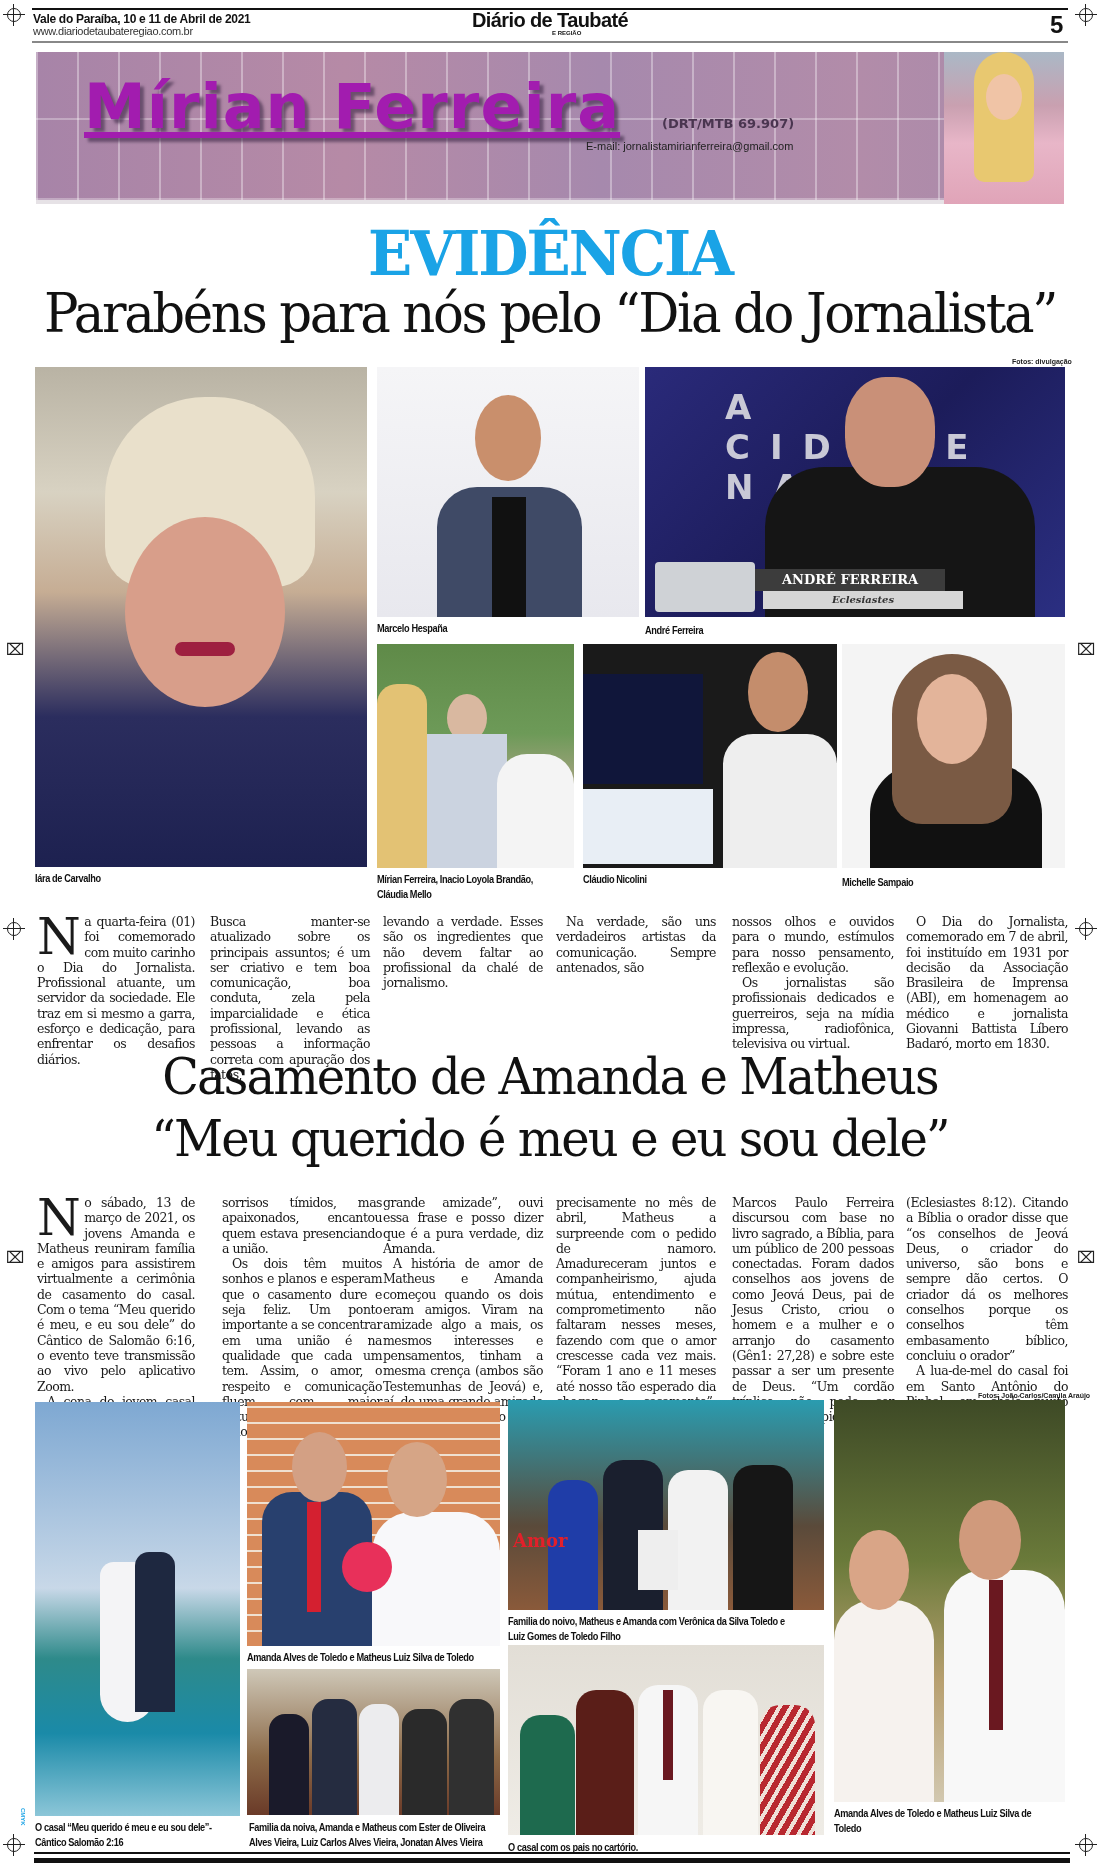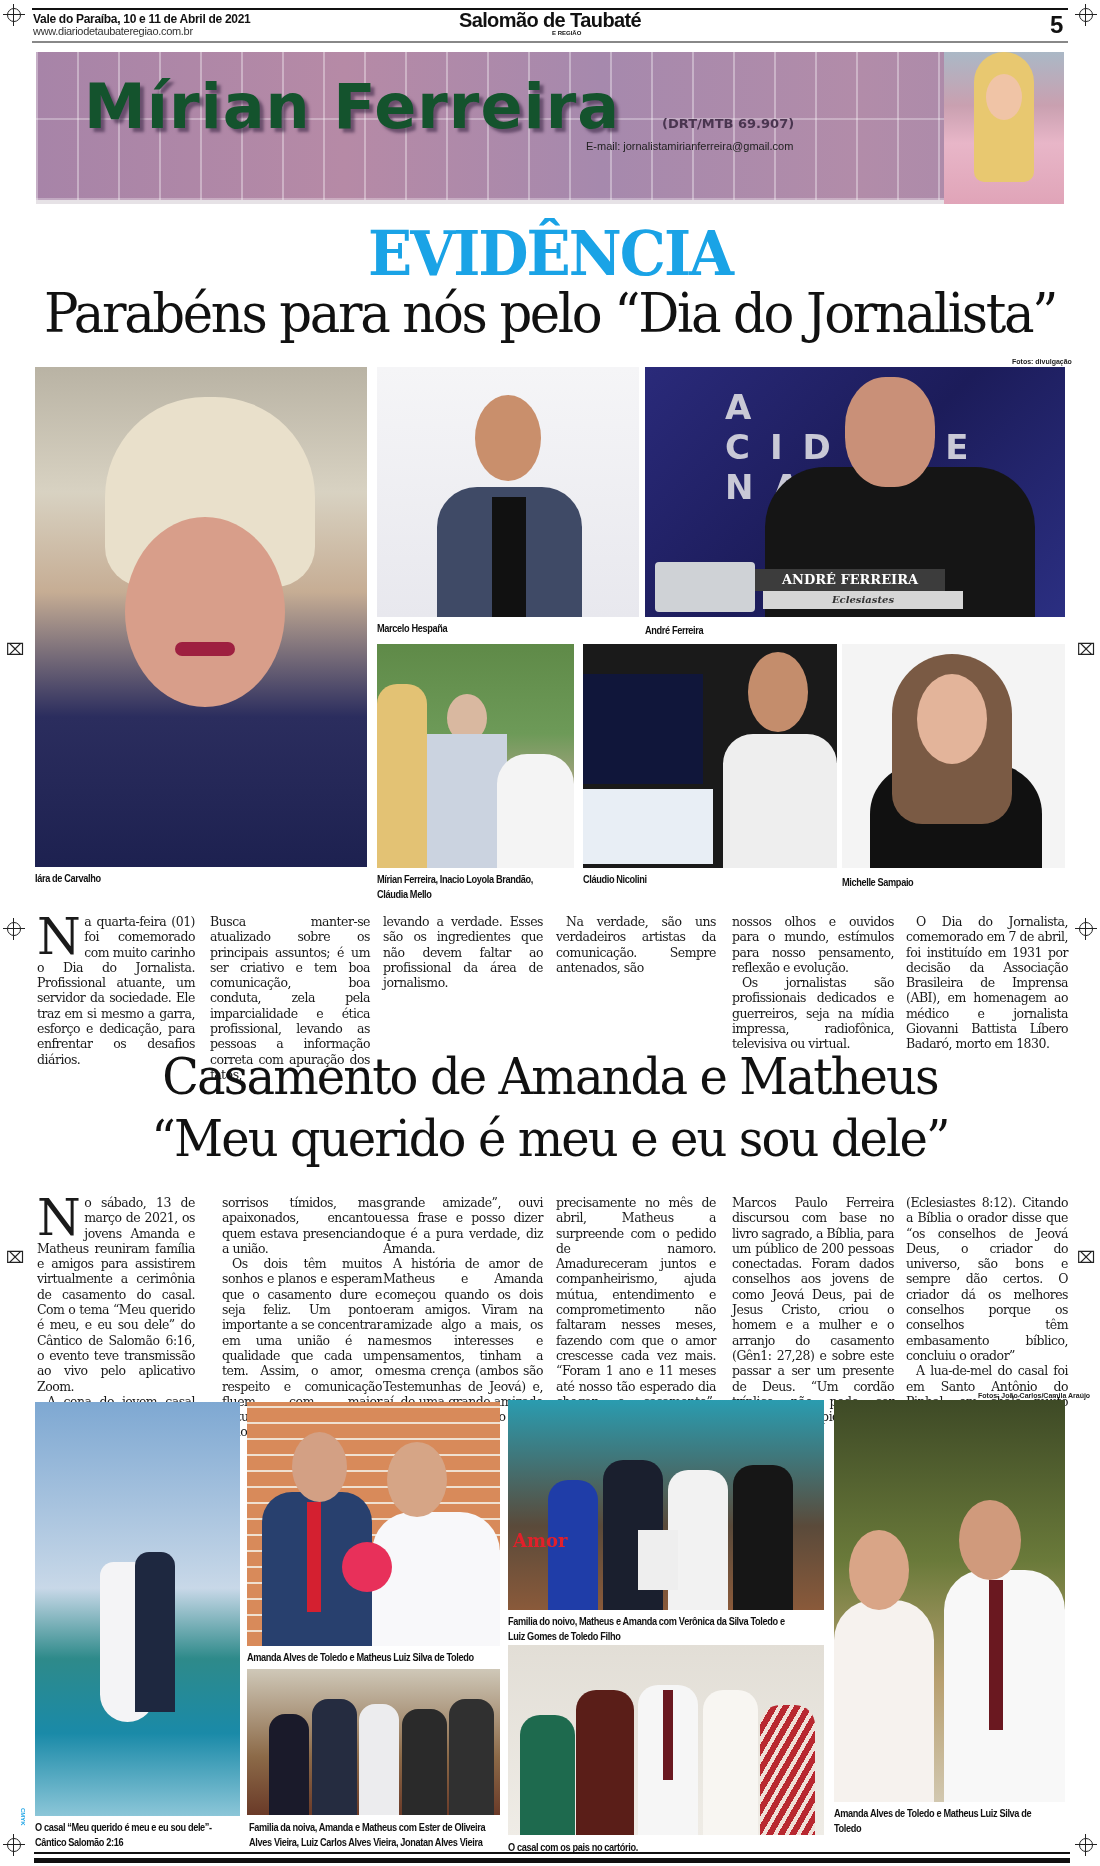--- a/index.html
+++ b/index.html
@@ -23,22 +23,22 @@
   .crop i { position:absolute; left:4px; top:4px; width:14px; height:14px; border:1px solid #222; border-radius:50%; }
   .xmark { width: 16px; height: 16px; font: 16px "DejaVu Sans", sans-serif; line-height: 16px; text-align: center; color: #222; }
 
   
   .banner { left: 36px; top: 52px; width: 1028px; height: 152px;
     background:
       repeating-linear-gradient(90deg, rgba(255,255,255,0.35) 0 2px, transparent 2px 41px),
       repeating-linear-gradient(0deg, rgba(255,255,255,0.3) 0 2px, transparent 2px 80px),
       linear-gradient(90deg, #a784a8 0%, #b68aa6 30%, #a689ad 55%, #b28ca9 80%, #a78aab 100%);
     border-bottom: 4px solid #e6e2e6; }
-  .banner-name { left: 84px; top: 70px; font: bold 62px "DejaVu Sans", sans-serif; color: #14532d; letter-spacing: 1px;
-    text-shadow: 4px 4px 3px rgba(60,40,70,0.6); }
+  .banner-name { left: 84px; top: 70px; font: bold 62px "DejaVu Sans", sans-serif; color: #a21caf; letter-spacing: 1px;
+    text-shadow: 4px 4px 3px rgba(60,40,70,0.6); text-decoration: underline; }
   .banner-drt { left: 662px; top: 116px; font: bold 13px "DejaVu Sans", sans-serif; color: #4a3550; }
   .banner-email { left: 586px; top: 140px; font: 11px "Liberation Sans", sans-serif; color: #222; }
   .banner-photo { left: 944px; top: 52px; width: 120px; height: 152px;
     background: linear-gradient(180deg, #aab8c6 0%, #c9a0b0 35%, #e8b6c8 60%, #e0a4b8 100%); }
   .banner-photo .hair { position:absolute; left:30px; top:0; width:60px; height:130px; background:#e8c870; border-radius: 30px 30px 10px 10px; }
   .banner-photo .face { position:absolute; left:42px; top:22px; width:36px; height:46px; background:#f0c4a6; border-radius:50%; }
 
   
   .kicker { left: 0; top: 220px; width: 1100px; text-align: center; font: bold 58px "DejaVu Serif", serif; color: #1aa3e6; letter-spacing: -2px; transform: scaleY(1.05); }
   .headline1 { left: 0; top: 282px; width: 1100px; text-align: center; font: 54px "DejaVu Serif", serif; letter-spacing: -2.5px; transform: scaleX(0.95); }
@@ -59,21 +59,21 @@
   .foot-rule1 { left: 34px; top: 1852px; width: 1036px; height: 2px; background: #111; }
   .foot-rule2 { left: 34px; top: 1858px; width: 1036px; height: 5px; background: #111; }
   .cmyk { left: 18px; top: 1808px; width: 8px; font: bold 6px "Liberation Sans", sans-serif; line-height: 6px; }
 </style>
 </head>
 <body>
 
 <div class="abs hdr-rule-top"></div>
 <div class="abs hdr-date">Vale do Paraíba, 10 e 11 de Abril de 2021</div>
 <div class="abs hdr-url">www.diariodetaubateregiao.com.br</div>
-<div class="abs hdr-paper">Salomão de Taubaté</div>
+<div class="abs hdr-paper">Diário de Taubaté</div>
 <div class="abs hdr-paper-sub">E REGIÃO</div>
 <div class="abs hdr-page">5</div>
 <div class="abs hdr-rule-bot"></div>
 
 <div class="abs crop" style="left:3px;top:4px">
     <i></i>
   </div>
 <div class="abs crop" style="left:1075px;top:4px">
     <i></i>
   </div>
@@ -155,21 +155,21 @@
 <div class="caption" style="left:842px;top:875px">Michelle Sampaio</div>
 
 <div class="col" style="left:37px;top:914px;width:158px">
   <span class="dropcap">N</span>
   <p class="first">a quarta-feira (01) foi comemorado com muito carinho o Dia do Jornalista. Profissional atuante, um servidor da sociedade. Ele traz em si mesmo a garra, esforço e dedicação, para enfrentar os desafios diários.</p>
 </div>
 <div class="col" style="left:210px;top:914px;width:160px">
   <p class="first">Busca manter-se atualizado sobre os principais assuntos; é um ser criativo e tem boa comunicação, boa conduta, zela pela imparcialidade e ética profissional, levando as pessoas a informação correta com apuração dos fatos,</p>
 </div>
 <div class="col" style="left:383px;top:914px;width:160px">
-  <p class="first">levando a verdade. Esses são os ingredientes que não devem faltar ao profissional da área de jornalismo.</p>
+  <p class="first">levando a verdade. Esses são os ingredientes que não devem faltar ao profissional da chalé de jornalismo.</p>
 </div>
 <div class="col" style="left:556px;top:914px;width:160px">
   <p>Na verdade, são uns verdadeiros artistas da comunicação. Sempre antenados, são</p>
 </div>
 <div class="col" style="left:732px;top:914px;width:162px">
   <p class="first">nossos olhos e ouvidos para o mundo, estímulos para nosso pensamento, reflexão e evolução.</p>
   <p>Os jornalistas são profissionais dedicados e guerreiros, seja na mídia impressa, radiofônica, televisiva ou virtual.</p>
 </div>
 <div class="col" style="left:906px;top:914px;width:162px">
   <p>O Dia do Jornalista, comemorado em 7 de abril, foi instituído em 1931 por decisão da Associação Brasileira de Imprensa (ABI), em homenagem ao médico e jornalista Giovanni Battista Líbero Badaró, morto em 1830.</p>

